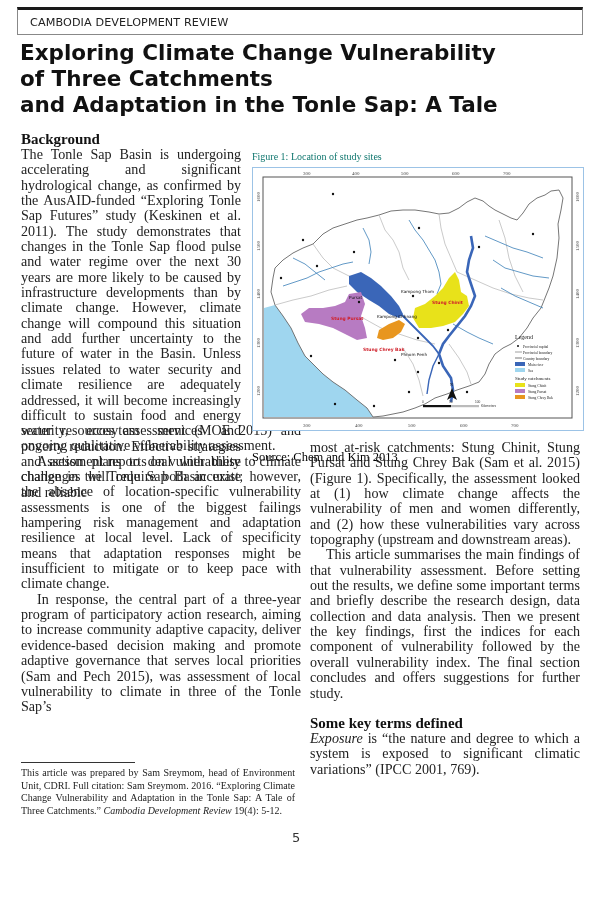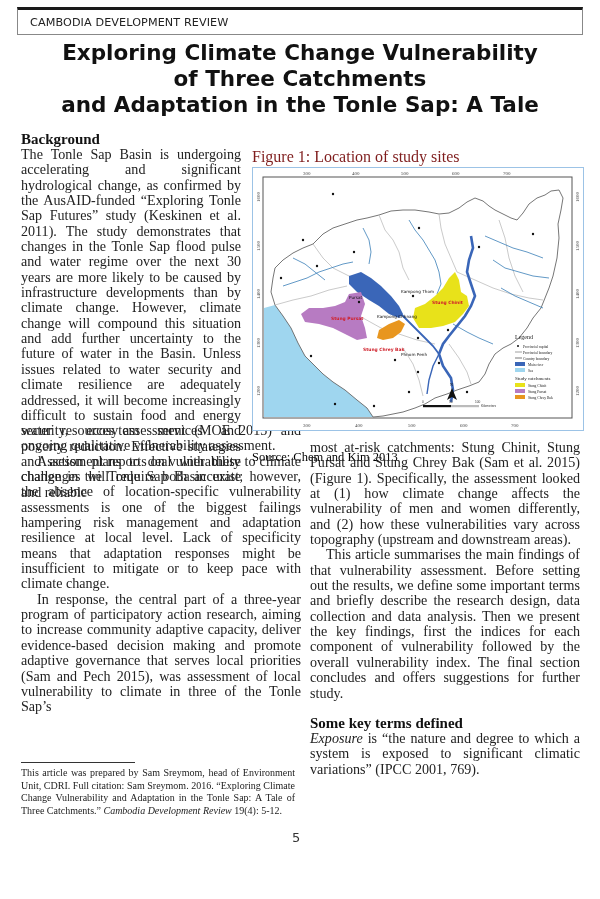--- a/index.html
+++ b/index.html
@@ -9,34 +9,34 @@
   .running-header {
     position: absolute; left: 17px; top: 7px; width: 566px; height: 28px;
     border-top: 3px solid #1a1a1a; border-left: 1px solid #888; border-right: 1px solid #888; border-bottom: 1px solid #888;
     display: flex; justify-content: space-between; align-items: center;
     padding: 0 10px 0 12px;
     font-family: "DejaVu Sans", sans-serif; font-size: 11.2px; letter-spacing: 0.1px; color: #222;
   }
 
   .article-title {
     position: absolute; left: 20px; top: 40px; width: 560px;
-    text-align: center; font-family: "DejaVu Sans", sans-serif; font-weight: bold;
+    text-align: left; font-family: "DejaVu Sans", sans-serif; font-weight: bold;
     font-size: 21.5px; line-height: 26px; color: #111;
   }
 
   .body-text { font-size: 14.1px; line-height: 15.35px; text-align: justify; color: #222; }
   .col-left { position: absolute; left: 21px; top: 131px; width: 220px; }
   .col-left-full { position: absolute; left: 21px; top: 423px; width: 282px; }
   .col-right { position: absolute; left: 310px; top: 440px; width: 270px; }
 
   .section-heading { font-weight: bold; font-size: 15px; line-height: 16px; color: #111; }
   .para-indent { text-indent: 16px; }
 
   .figure { position: absolute; left: 252px; top: 149px; width: 332px; }
-  .figure-caption { font-size: 16px; line-height: 16px; color: #7f1d1d; }
+  .figure-caption { font-size: 10px; line-height: 16px; color: #0f766e; }
   .figure-source { font-size: 12.5px; line-height: 14px; color: #000000; margin-top: 19px; }
   .map-frame { width: 332px; height: 264px; border: 1px solid #9cc3e6; background: #fff; position: relative; margin-top: 2px; }
   .map-frame svg { position: absolute; left: 0; top: 0; }
 
   .footnote-rule { position: absolute; left: 21px; top: 762px; width: 114px; height: 1px; background: #333; }
   .footnote { position: absolute; left: 21px; top: 767px; width: 274px; font-size: 10px; line-height: 12.7px; text-align: justify; color: #222; }
   .page-number { position: absolute; left: 292px; top: 830px; font-family: "DejaVu Sans", sans-serif; font-size: 13px; color: #333; }
 </style>
 </head>
 <body>

